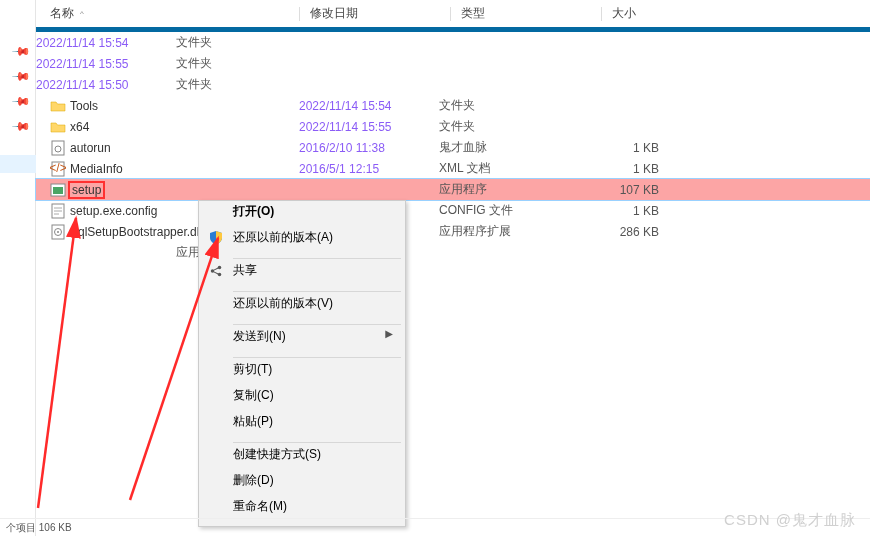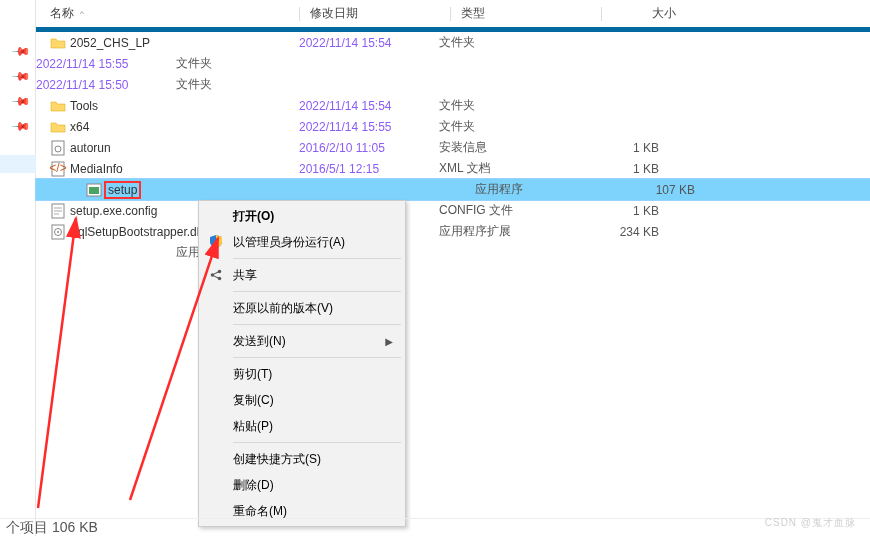--- a/index.html
+++ b/index.html
@@ -6,39 +6,39 @@
   body { margin: 0; width: 870px; height: 536px; background: #fff; overflow: hidden; position: relative; color: #333; }
   .sidebar { position: absolute; left: 0; top: 0; width: 36px; height: 536px; background: #fff; border-right: 1px solid #e5e5e5; }
   .pin { position: absolute; left: 14px; color: #888; font-size: 12px; transform: rotate(45deg); }
   .pin1 { top: 45px; } .pin2 { top: 70px; } .pin3 { top: 95px; } .pin4 { top: 120px; }
   .sidebar-sel { position: absolute; left: 0; top: 155px; width: 36px; height: 18px; background: #e5f3ff; }
   .main { position: absolute; left: 36px; top: 0; right: 0; bottom: 18px; }
   .header { display: flex; height: 32px; border-bottom: 5px solid #0369a1; align-items: center; color: #444; }
   .col-name { width: 263px; padding-left: 14px; display: flex; align-items: center; }
   .col-date { width: 140px; }
   .col-type { width: 140px; }
-  .col-size { width: 100px; text-align: right; padding-right: 20px; margin-left: 40px; }
+  .col-size { width: 100px; text-align: right; padding-right: 20px; }
   .hsep { width: 1px; height: 14px; background: #ddd; margin-right: 10px; }
   .sort-arrow { margin-left: 6px; color: #888; font-size: 8px; }
   .rows { }
   .row { display: flex; height: 21px; align-items: center; }
-  .row.sel { background: #7dd3fc; outline: 1px solid #99d1ff; padding-left: 36px; }
+  .row.sel { background: #fca5a5; outline: 1px solid #99d1ff; }
   .cell-name { width: 263px; padding-left: 14px; display: flex; align-items: center; gap: 4px; }
   .cell-date { width: 140px; color: #8b5cf6; }
   .cell-type { width: 140px; color: #555; }
   .cell-size { width: 100px; text-align: right; padding-right: 20px; color: #555; }
   .icon { width: 16px; height: 16px; display: inline-flex; align-items: center; justify-content: center; flex-shrink: 0; }
   .red-box { border: 2px solid #ff3030; padding: 0 2px; margin-left: -2px; }
   .context-menu { position: absolute; left: 198px; top: 200px; width: 208px; background: #f2f2f2; border: 1px solid #ccc; box-shadow: 2px 2px 4px rgba(0,0,0,0.2); padding: 2px; }
-  .menu-item { height: 26px; display: flex; align-items: center; padding-left: 32px; position: relative; color: #000; cursor: default; }
+  .menu-item { height: 26px; display: flex; align-items: flex-start; padding-left: 32px; position: relative; color: #000; cursor: default; }
   .menu-sep { height: 1px; background: #d7d7d7; margin: 3px 2px 3px 32px; }
   .menu-icon { position: absolute; left: 6px; width: 18px; height: 18px; display: flex; align-items: center; justify-content: center; }
   .sub-arrow { position: absolute; right: 10px; font-size: 10px; color: #555; }
-  .status { position: absolute; left: 0; bottom: 0; height: 18px; width: 100%; padding-left: 6px; display: flex; align-items: center; color: #555; font-size: 14px; border-top: 1px solid #eee; }
-  .watermark { position: absolute; right: 14px; bottom: 6px; color: #d0d0d0; font-size: 10px; letter-spacing: 1px; }
+  .status { position: absolute; left: 0; bottom: 0; height: 18px; width: 100%; padding-left: 6px; display: flex; align-items: center; color: #555; font-size: 10px; border-top: 1px solid #eee; }
+  .watermark { position: absolute; right: 14px; bottom: 6px; color: #d0d0d0; font-size: 15px; letter-spacing: 1px; }
   svg.arrow { position: absolute; pointer-events: none; }
 </style>
 </head>
 <body>
 
 <div class="sidebar">
   <div class="pin pin1">📌</div>
   <div class="pin pin2">📌</div>
   <div class="pin pin3">📌</div>
   <div class="pin pin4">📌</div>
@@ -53,80 +53,72 @@
     </div>
     <div class="hsep"></div>
     <div class="col-date">修改日期</div>
     <div class="hsep"></div>
     <div class="col-type">类型</div>
     <div class="hsep"></div>
     <div class="col-size" style="text-align:left;">大小</div>
   </div>
   <div class="rows" id="rows">
       <div class="row">
+        <div class="cell-date">2022/11/14 15:54</div>
+        <div class="cell-type">文件夹</div>
+        <div class="cell-size"></div>
+      </div>
+      <div class="row">
+        <div class="cell-date">2022/11/14 15:55</div>
+        <div class="cell-type">文件夹</div>
+        <div class="cell-size"></div>
+      </div>
+      <div class="row">
+        <div class="cell-date">2022/11/14 15:50</div>
+        <div class="cell-type">文件夹</div>
+        <div class="cell-size"></div>
+      </div>
+      <div class="row">
         <div class="cell-name">
           <span class="icon folder">
             <svg width="16" height="16" viewBox="0 0 16 16">
               <path d="M1 4h5l1.5 2H15v7H1z" fill="#ffd76a" stroke="#d9a400" stroke-width="0.5"></path>
             </svg>
           </span>
-          <span>2052_CHS_LP</span>
+          <span>Tools</span>
         </div>
         <div class="cell-date">2022/11/14 15:54</div>
         <div class="cell-type">文件夹</div>
         <div class="cell-size"></div>
       </div>
       <div class="row">
+        <div class="cell-name">
+          <span class="icon folder">
+            <svg width="16" height="16" viewBox="0 0 16 16">
+              <path d="M1 4h5l1.5 2H15v7H1z" fill="#ffd76a" stroke="#d9a400" stroke-width="0.5"></path>
+            </svg>
+          </span>
+          <span>x64</span>
+        </div>
         <div class="cell-date">2022/11/14 15:55</div>
         <div class="cell-type">文件夹</div>
         <div class="cell-size"></div>
       </div>
       <div class="row">
-        <div class="cell-date">2022/11/14 15:50</div>
-        <div class="cell-type">文件夹</div>
-        <div class="cell-size"></div>
-      </div>
-      <div class="row">
-        <div class="cell-name">
-          <span class="icon folder">
-            <svg width="16" height="16" viewBox="0 0 16 16">
-              <path d="M1 4h5l1.5 2H15v7H1z" fill="#ffd76a" stroke="#d9a400" stroke-width="0.5"></path>
-            </svg>
-          </span>
-          <span>Tools</span>
-        </div>
-        <div class="cell-date">2022/11/14 15:54</div>
-        <div class="cell-type">文件夹</div>
-        <div class="cell-size"></div>
-      </div>
-      <div class="row">
-        <div class="cell-name">
-          <span class="icon folder">
-            <svg width="16" height="16" viewBox="0 0 16 16">
-              <path d="M1 4h5l1.5 2H15v7H1z" fill="#ffd76a" stroke="#d9a400" stroke-width="0.5"></path>
-            </svg>
-          </span>
-          <span>x64</span>
-        </div>
-        <div class="cell-date">2022/11/14 15:55</div>
-        <div class="cell-type">文件夹</div>
-        <div class="cell-size"></div>
-      </div>
-      <div class="row">
         <div class="cell-name">
           <span class="icon inf">
             <svg width="16" height="16" viewBox="0 0 16 16">
               <rect x="2" y="1" width="12" height="14" fill="#fff" stroke="#888"></rect>
               <circle cx="8" cy="9" r="3" fill="none" stroke="#888"></circle>
             </svg>
           </span>
           <span>autorun</span>
         </div>
-        <div class="cell-date">2016/2/10 11:05</div>
-        <div class="cell-type">安装信息</div>
+        <div class="cell-date">2016/2/10 11:38</div>
+        <div class="cell-type">鬼才血脉</div>
         <div class="cell-size">1 KB</div>
       </div>
       <div class="row">
         <div class="cell-name">
           <span class="icon xml">
             <svg width="16" height="16" viewBox="0 0 16 16">
               <rect x="2" y="1" width="12" height="14" fill="#fff" stroke="#888"></rect>
               <text x="8" y="11" font-size="6" text-anchor="middle" fill="#c75c1e">&lt;/&gt;</text>
             </svg>
           </span>
@@ -170,42 +162,42 @@
             <svg width="16" height="16" viewBox="0 0 16 16">
               <rect x="2" y="1" width="12" height="14" fill="#fff" stroke="#888"></rect>
               <circle cx="8" cy="8" r="3.5" fill="none" stroke="#888"></circle>
               <circle cx="8" cy="8" r="1" fill="#888"></circle>
             </svg>
           </span>
           <span>SqlSetupBootstrapper.dll</span>
         </div>
         <div class="cell-date"></div>
         <div class="cell-type">应用程序扩展</div>
-        <div class="cell-size">234 KB</div>
+        <div class="cell-size">286 KB</div>
       </div>
       <div class="row">
         <div class="cell-date"></div>
         <div class="cell-type">应用程序扩展</div>
         <div class="cell-size">147 KB</div>
       </div>
     </div>
 </div>
 
 <div class="context-menu">
   <div class="menu-item">
       <b>打开(O)</b>
     </div>
   <div class="menu-item">
     <span class="menu-icon">
       <svg width="16" height="16" viewBox="0 0 16 16">
           <path d="M8 1 L14 3 V8 C14 12 8 15 8 15 C8 15 2 12 2 8 V3 Z" fill="#2b7cd3"></path>
           <path d="M8 1 L14 3 V8 C14 12 8 15 8 15 Z" fill="#ffc83d"></path>
         </svg>
     </span>
-    <span>以管理员身份运行(A)</span>
+    <span>还原以前的版本(A)</span>
   </div>
   <div class="menu-sep"></div>
   <div class="menu-item">
     <span class="menu-icon">
       <svg width="14" height="14" viewBox="0 0 16 16">
           <circle cx="4" cy="8" r="2" fill="#555"></circle>
           <circle cx="12" cy="4" r="2" fill="#555"></circle>
           <circle cx="12" cy="12" r="2" fill="#555"></circle>
           <path d="M5.5 7 L10.5 4.5 M5.5 9 L10.5 11.5" stroke="#555" stroke-width="1.2"></path>
         </svg>

